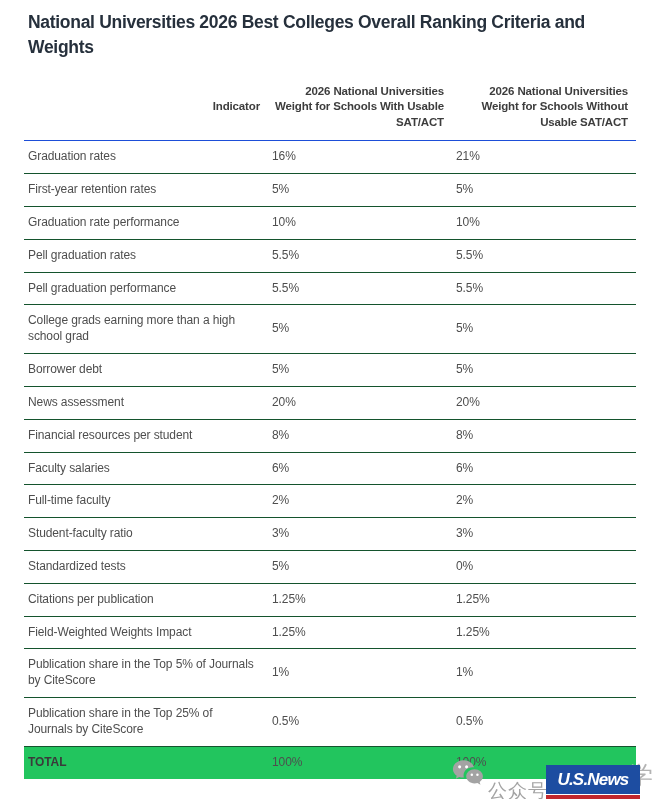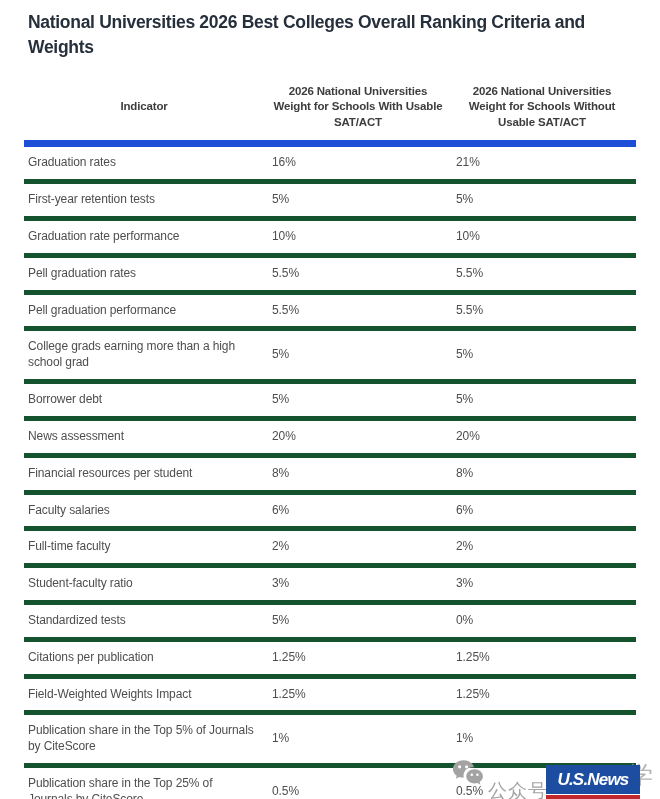--- a/index.html
+++ b/index.html
@@ -25,39 +25,39 @@
     width: 612px;
     margin-left: 24px;
     border-collapse: collapse;
     table-layout: fixed;
   }
   col.c-ind { width: 244px; }
   col.c-w1  { width: 184px; }
   col.c-w2  { width: 184px; }
 
   th {
-    text-align: center;
+    text-align: right;
     vertical-align: middle;
     font-size: 11.5px;
     letter-spacing: -0.15px;
     font-weight: bold;
     color: #3d3d3d;
     line-height: 1.35;
     padding: 10px 8px 10px 4px;
-    border-bottom: 7px solid #1d4ed8;
+    border-bottom: 1px solid #1d4ed8;
   }
   td {
     text-align: left;
     vertical-align: middle;
     font-size: 12px;
     letter-spacing: -0.1px;
     color: #4e4e4e;
     line-height: 1.32;
     padding: 8px 8px 8px 4px;
-    border-bottom: 5px solid #14532d;
+    border-bottom: 1px solid #14532d;
   }
   tfoot td {
     background: #22c55e;
     border-bottom: none;
     padding-top: 8px;
     padding-bottom: 8px;
   }
   tfoot td.total-label { font-weight: bold; color: #3a3a3a; }
 
   .footer {
@@ -116,21 +116,21 @@
         <th>2026 National Universities Weight for Schools Without Usable SAT/ACT</th>
       </tr>
     </thead>
     <tbody>
         <tr>
           <td>Graduation rates</td>
           <td>16%</td>
           <td>21%</td>
         </tr>
         <tr>
-          <td>First-year retention tests</td>
+          <td>First-year retention rates</td>
           <td>5%</td>
           <td>5%</td>
         </tr>
         <tr>
           <td>Graduation rate performance</td>
           <td>10%</td>
           <td>10%</td>
         </tr>
         <tr>
           <td>Pell graduation rates</td>

